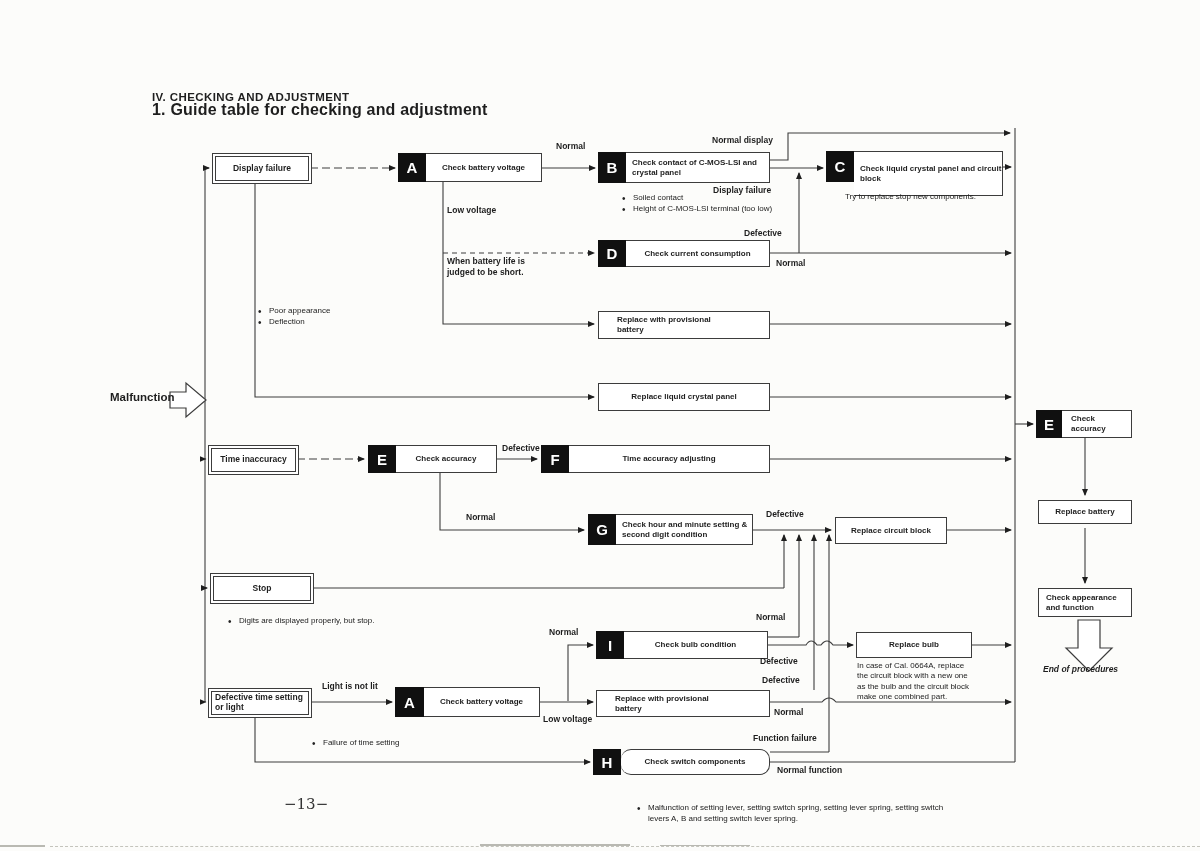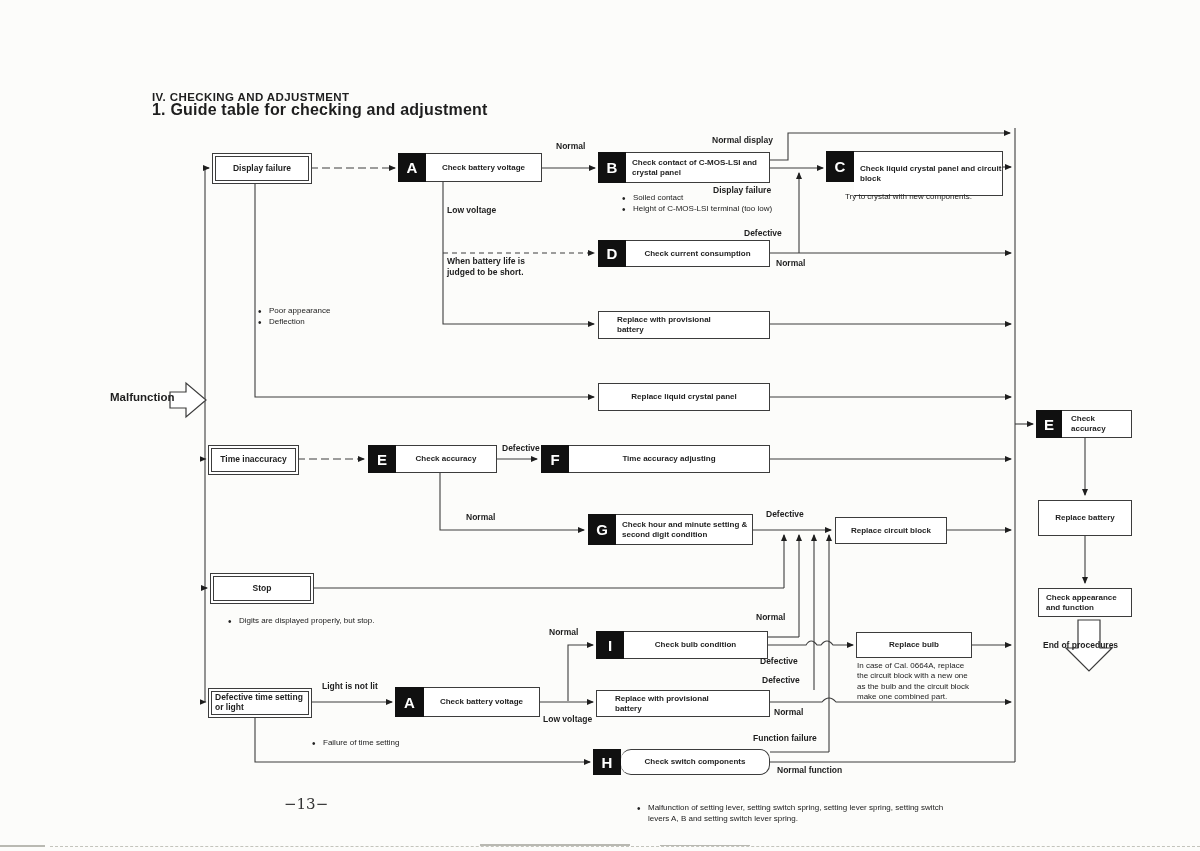--- a/index.html
+++ b/index.html
@@ -104,21 +104,21 @@
 
     <polygon points="170,392 186,392 186,383 206,400 186,417 186,408 170,408" fill="#fff" stroke="#3c3c3c" stroke-width="1.2"></polygon>
 
     <polygon points="1078,620 1100,620 1100,648 1112,648 1089,671 1066,648 1078,648" fill="#fff" stroke="#3c3c3c" stroke-width="1.2"></polygon>
   </svg>
 
   <div class="abs title" style="left:152px;top:55px;margin-top:36px;">IV.  CHECKING AND ADJUSTMENT</div>
   <div class="abs subtitle" style="left:152px;top:101px;">1.  Guide table for checking and adjustment</div>
   <div class="abs pagenum" style="left:284px;top:795px;">−13−</div>
   <div class="abs bigword" style="left:110px;top:391px;">Malfunction</div>
-  <div class="abs elabel" style="left:1043px;top:640px;">End of procedures</div>
+  <div class="abs elabel" style="left:1043px;top:664px;font-style:italic;">End of procedures</div>
 
   <div class="abs symptom" style="left:212px;top:153px;width:98px;height:29px;">
       <span>Display failure</span>
     </div>
   <div class="abs symptom" style="left:208px;top:445px;width:89px;height:28px;">
       <span>Time inaccuracy</span>
     </div>
   <div class="abs symptom" style="left:210px;top:573px;width:102px;height:29px;">
       <span>Stop</span>
     </div>
@@ -179,21 +179,21 @@
     </div>
   <div class="abs proc" style="left:835px;top:517px;width:112px;height:27px;">
       <span>Replace circuit block</span>
     </div>
   <div class="abs proc" style="left:856px;top:632px;width:116px;height:26px;">
       <span>Replace bulb</span>
     </div>
   <div class="abs proc leftal" style="left:596px;top:690px;width:174px;height:27px;">
       <span style="width:118px;">Replace with provisional battery</span>
     </div>
-  <div class="abs proc" style="left:1038px;top:500px;width:94px;height:36px;text-align:center;">
+  <div class="abs proc" style="left:1038px;top:500px;width:94px;height:24px;text-align:center;">
       <span>Replace battery</span>
     </div>
   <div class="abs proc leftal" style="left:1038px;top:588px;width:94px;height:29px;padding-left:7px;">
       <span style="width:76px;">Check appearance and  function</span>
     </div>
 
   <div class="abs elabel" style="left:556px;top:141px;">Normal</div>
   <div class="abs elabel" style="left:712px;top:135px;">Normal display</div>
   <div class="abs elabel" style="left:713px;top:185px;">Display failure</div>
   <div class="abs elabel" style="left:447px;top:205px;">Low voltage</div>
@@ -210,21 +210,21 @@
   <div class="abs elabel" style="left:774px;top:707px;">Normal</div>
   <div class="abs elabel" style="left:322px;top:681px;">Light is not lit</div>
   <div class="abs elabel" style="left:543px;top:714px;">Low voltage</div>
   <div class="abs elabel" style="left:753px;top:733px;">Function failure</div>
   <div class="abs elabel" style="left:777px;top:765px;">Normal function</div>
 
   <div class="abs" style="left:622px;top:193px;">
     <div class="bullet">Soiled contact</div>
     <div class="bullet">Height of C-MOS-LSI terminal (too low)</div>
   </div>
-  <div class="abs note" style="left:845px;top:192px;">Try to crystal with new components.</div>
+  <div class="abs note" style="left:845px;top:192px;">Try to replace stop new components.</div>
   <div class="abs" style="left:258px;top:306px;">
     <div class="bullet">Poor appearance</div>
     <div class="bullet">Deflection</div>
   </div>
   <div class="abs bullet" style="left:228px;top:616px;">Digits are displayed properly, but stop.</div>
   <div class="abs bullet" style="left:312px;top:727px;">Failure of time setting</div>
   <div class="abs note" style="left:857px;top:661px;width:120px;">In case of Cal. 0664A, replace the circuit block with a new one as the bulb and the circuit block make one combined part.</div>
   <div class="abs bullet" style="left:637px;top:782px;width:312px;">Malfunction of setting lever, setting switch spring, setting lever spring, setting switch levers A, B and setting switch lever spring.</div>
 
   <div class="abs scanline" style="left:0px;top:845px;width:45px;height:2px;"></div>

